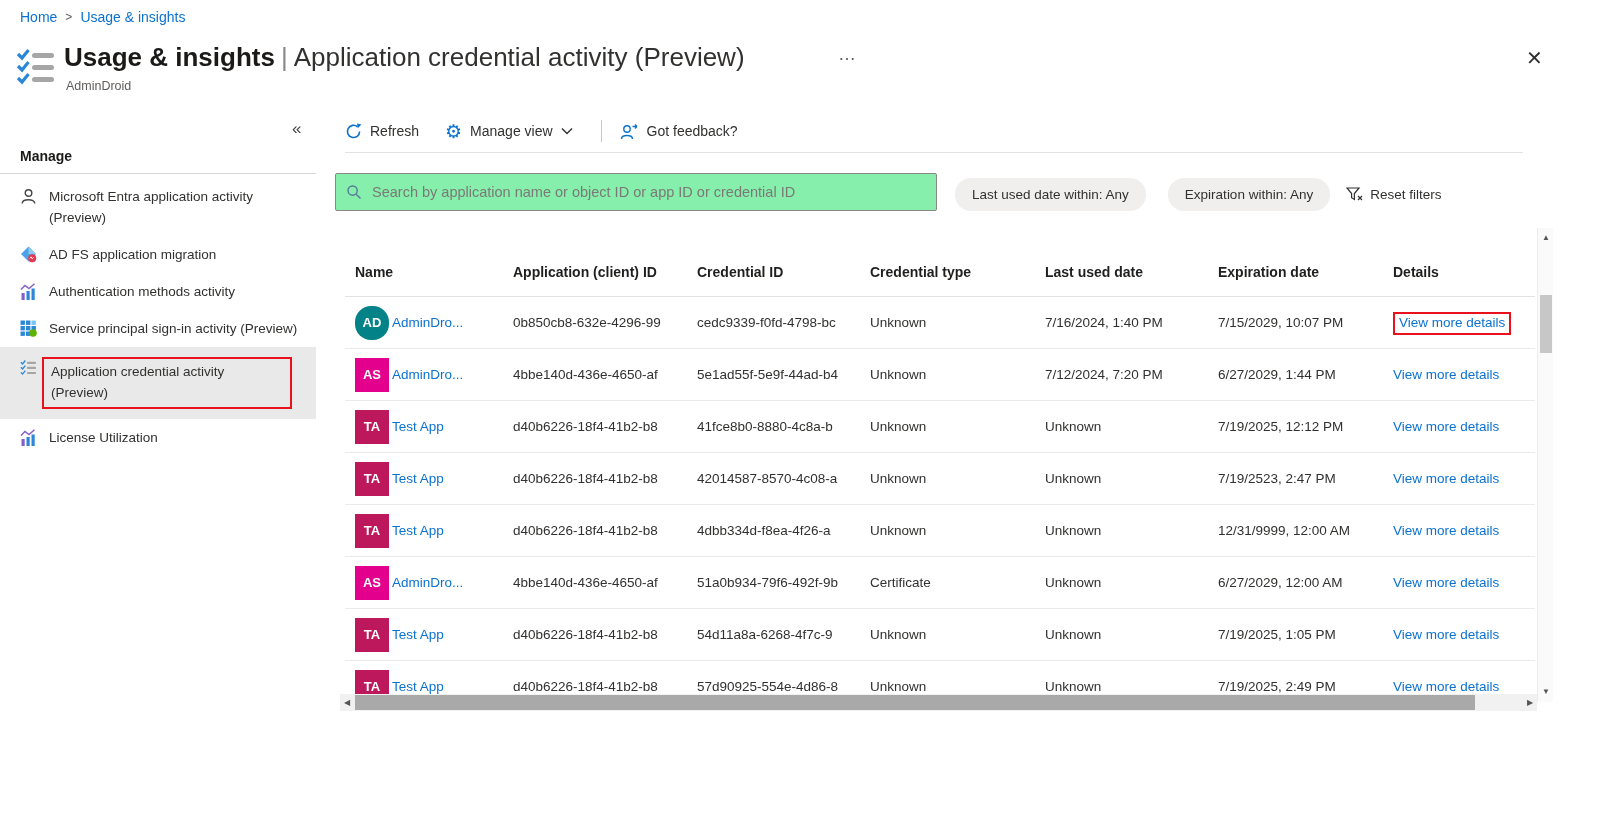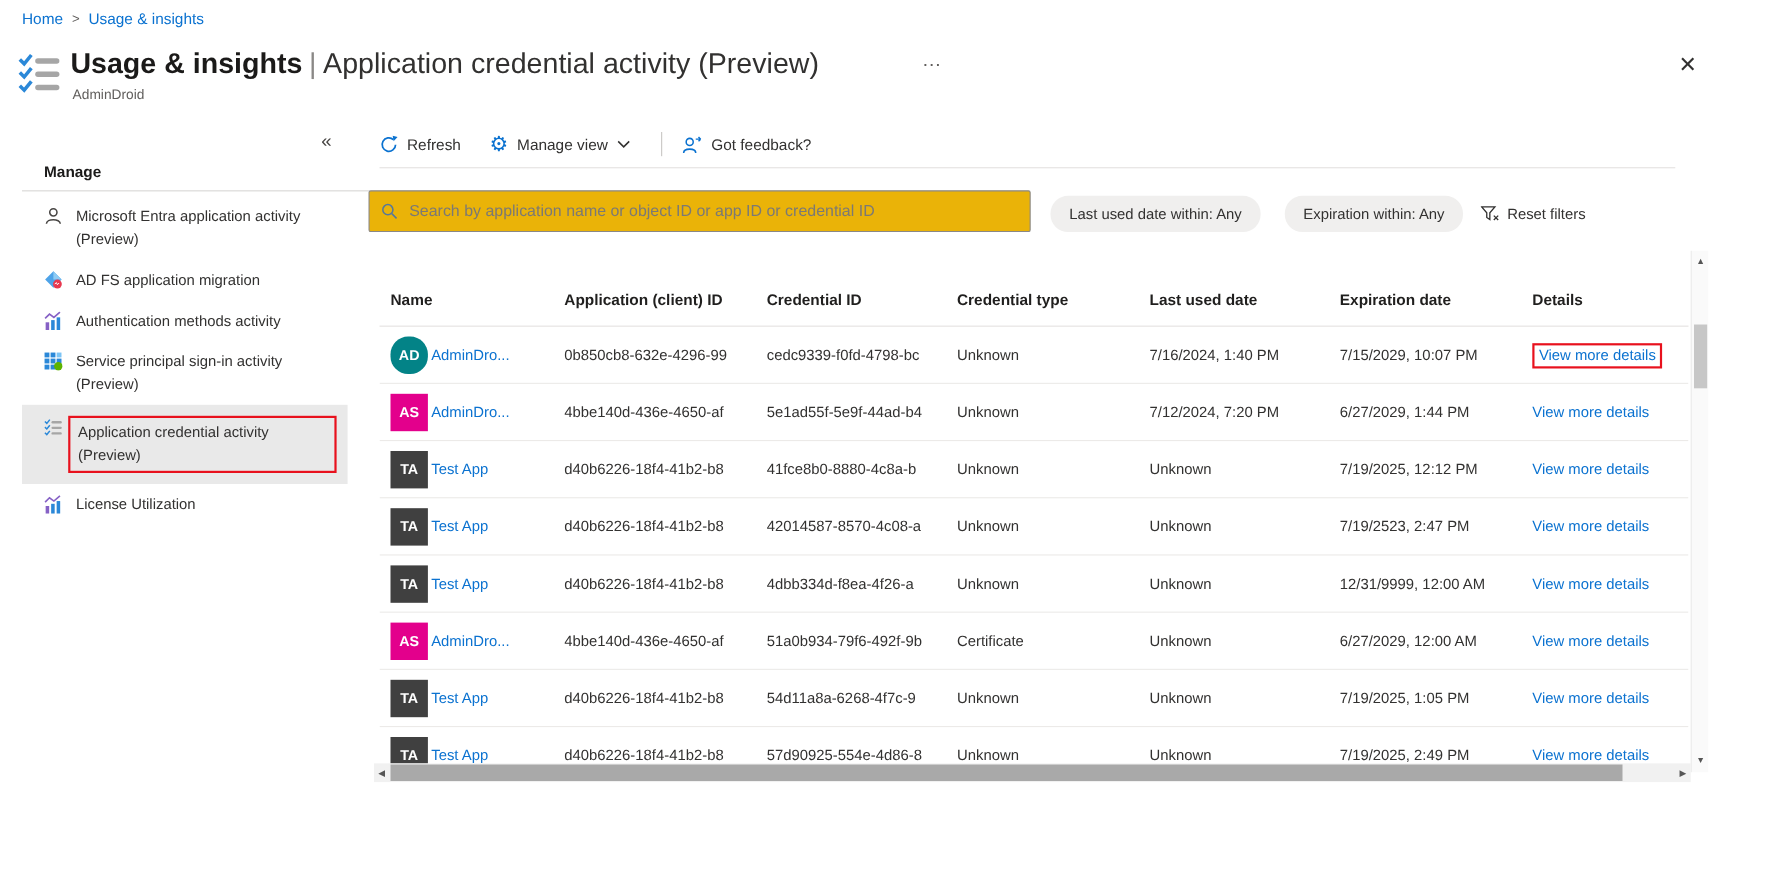--- a/index.html
+++ b/index.html
@@ -15,42 +15,42 @@
   .title-icon { left:16px; top:48px; }
   .page-title { left:64px; top:42px; font-size:26px; white-space:nowrap; }
   .title-bold { font-weight:700; color:#1b1a19; }
   .title-sep { color:#8a8886; font-weight:300; padding:0 6px; }
   .title-rest { color:#323130; font-weight:400; }
   .subtitle { left:66px; top:79px; font-size:12.5px; color:#605e5c; }
   .ellipsis-btn { left:838px; top:44px; font-size:18px; color:#605e5c; letter-spacing:1px; cursor:pointer; }
   .close-btn { left:1526px; top:46px; font-size:20px; color:#323130; cursor:pointer; font-weight:300; }
 
   
-  .sidebar { left:0; top:140px; width:316px;padding-left:20px; }
+  .sidebar { left:0; top:140px; width:316px; }
   .sidebar-header { margin:8px 0 0 20px; font-size:14px; font-weight:700; color:#1b1a19; }
   .sidebar-divider { margin:9px 0 4px 0; border-top:1px solid #d8d6d4; width:316px; }
   .side-item { display:flex; align-items:flex-start; padding:8px 10px 8px 20px; cursor:pointer; }
   .side-item .sicon { width:17px; height:17px; flex:0 0 17px; margin-top:2px; }
   .side-item .slabel { font-size:13.5px; line-height:21px; margin-left:12px; max-width:250px; }
   .side-item.selected { background:#e9e9e9; padding-top:10px; padding-bottom:10px; }
   .redbox-label { border:2px solid #e8111d; padding:2px 7px 4px 7px; margin-left:5px !important; }
   .redbox-inline { border:2px solid #e8111d; padding:1px 4px 3px 4px; }
 
   .collapse-btn { left:292px; top:119px; font-size:17px; color:#484644; cursor:pointer; }
 
   
   .toolbar { left:345px; top:114px; display:flex; align-items:center; height:34px; }
   .tb-item { display:flex; align-items:center; gap:8px; font-size:14px; color:#323130; cursor:pointer; white-space:nowrap; }
   .tb-gap { margin-left:26px; }
   .tb-sep { width:1px; height:22px; background:#c8c6c4; margin:0 18px 0 28px; }
   .gear-glyph { color:#0b72d0; font-size:19px; line-height:17px; }
   .toolbar-divider { left:345px; top:152px; width:1178px; border-top:1px solid #e4e2e0; }
 
   
-  .search-box { left:335px; top:173px; width:602px; height:38px; border:1px solid #8a8886; border-radius:2px; display:flex; align-items:center; padding:12px 10px; background:#eab308; }
+  .search-box { left:335px; top:173px; width:602px; height:38px; border:1px solid #8a8886; border-radius:2px; display:flex; align-items:center; padding:12px 10px; background:#86efac; }
   .search-box input { border:none; outline:none; flex:1; font-size:14.5px; font-family:"Liberation Sans",sans-serif; color:#323130; margin-left:10px; background:transparent; }
   .search-box input::placeholder { color:#7b7975; }
   .pills-row { left:955px; top:178px; display:flex; align-items:center; }
   .pill { background:#f0efee; border-radius:16px; height:33px; display:flex; align-items:center; padding:0 17px; font-size:13.5px; color:#323130; cursor:pointer; white-space:nowrap; }
   .pill + .pill { margin-left:22px;text-align:right; }
   .reset-filters { display:flex; align-items:center; gap:7px; margin-left:16px; font-size:13.5px; color:#323130; cursor:pointer; white-space:nowrap; }
 
   
   .table-wrap { left:345px; top:248px; width:1190px; }
   .tgrid { display:grid; grid-template-columns:47px 121px 184px 173px 175px 173px 175px 1fr; align-items:center; }
@@ -58,21 +58,21 @@
   .th { font-size:14px; font-weight:700; color:#201f1e; white-space:nowrap; }
   .th.span2 { grid-column:1 / 3; padding-left:10px; }
   .tbody { height:397px; overflow:hidden; }
   .trow { height:52px; border-bottom:1px solid #eceae8; }
   .cell { font-size:13.5px; color:#323130; white-space:nowrap; }
   .clip { overflow:hidden; padding-right:12px; }
   .avcell { padding-left:10px; }
   .avatar { width:34px; height:34px; display:flex; align-items:center; justify-content:center; color:#fff; font-size:13px; font-weight:700; }
   .av-teal { background:#038387;border-radius:16px; }
   .av-magenta { background:#e3008c; }
-  .av-olive { background:#404040; }
+  .av-olive { background:#be185d; }
   a.applink, a.detlink { color:#0b72d0; text-decoration:none; cursor:pointer; }
 
   
   .vscroll { left:1537px; top:228px; width:16px; height:474px; background:#fafafa; border-left:1px solid #ececec; }
   .vthumb { position:absolute; left:2px; top:67px; width:12px; height:58px; background:#c7c7c7; }
   .varrow { position:absolute; left:0; width:16px; text-align:center; font-size:8px; color:#555; line-height:16px; cursor:pointer; }
   .varrow.up { top:2px; } .varrow.down { bottom:2px; }
   .hscroll { left:340px; top:694px; width:1197px; height:17px; background:#f1f1f1; }
   .hthumb { position:absolute; left:15px; top:1px; width:1120px; height:15px; background:#a9a9a9; }
   .harrow { position:absolute; top:0; width:14px; text-align:center; font-size:8px; color:#555; line-height:17px; cursor:pointer; }

